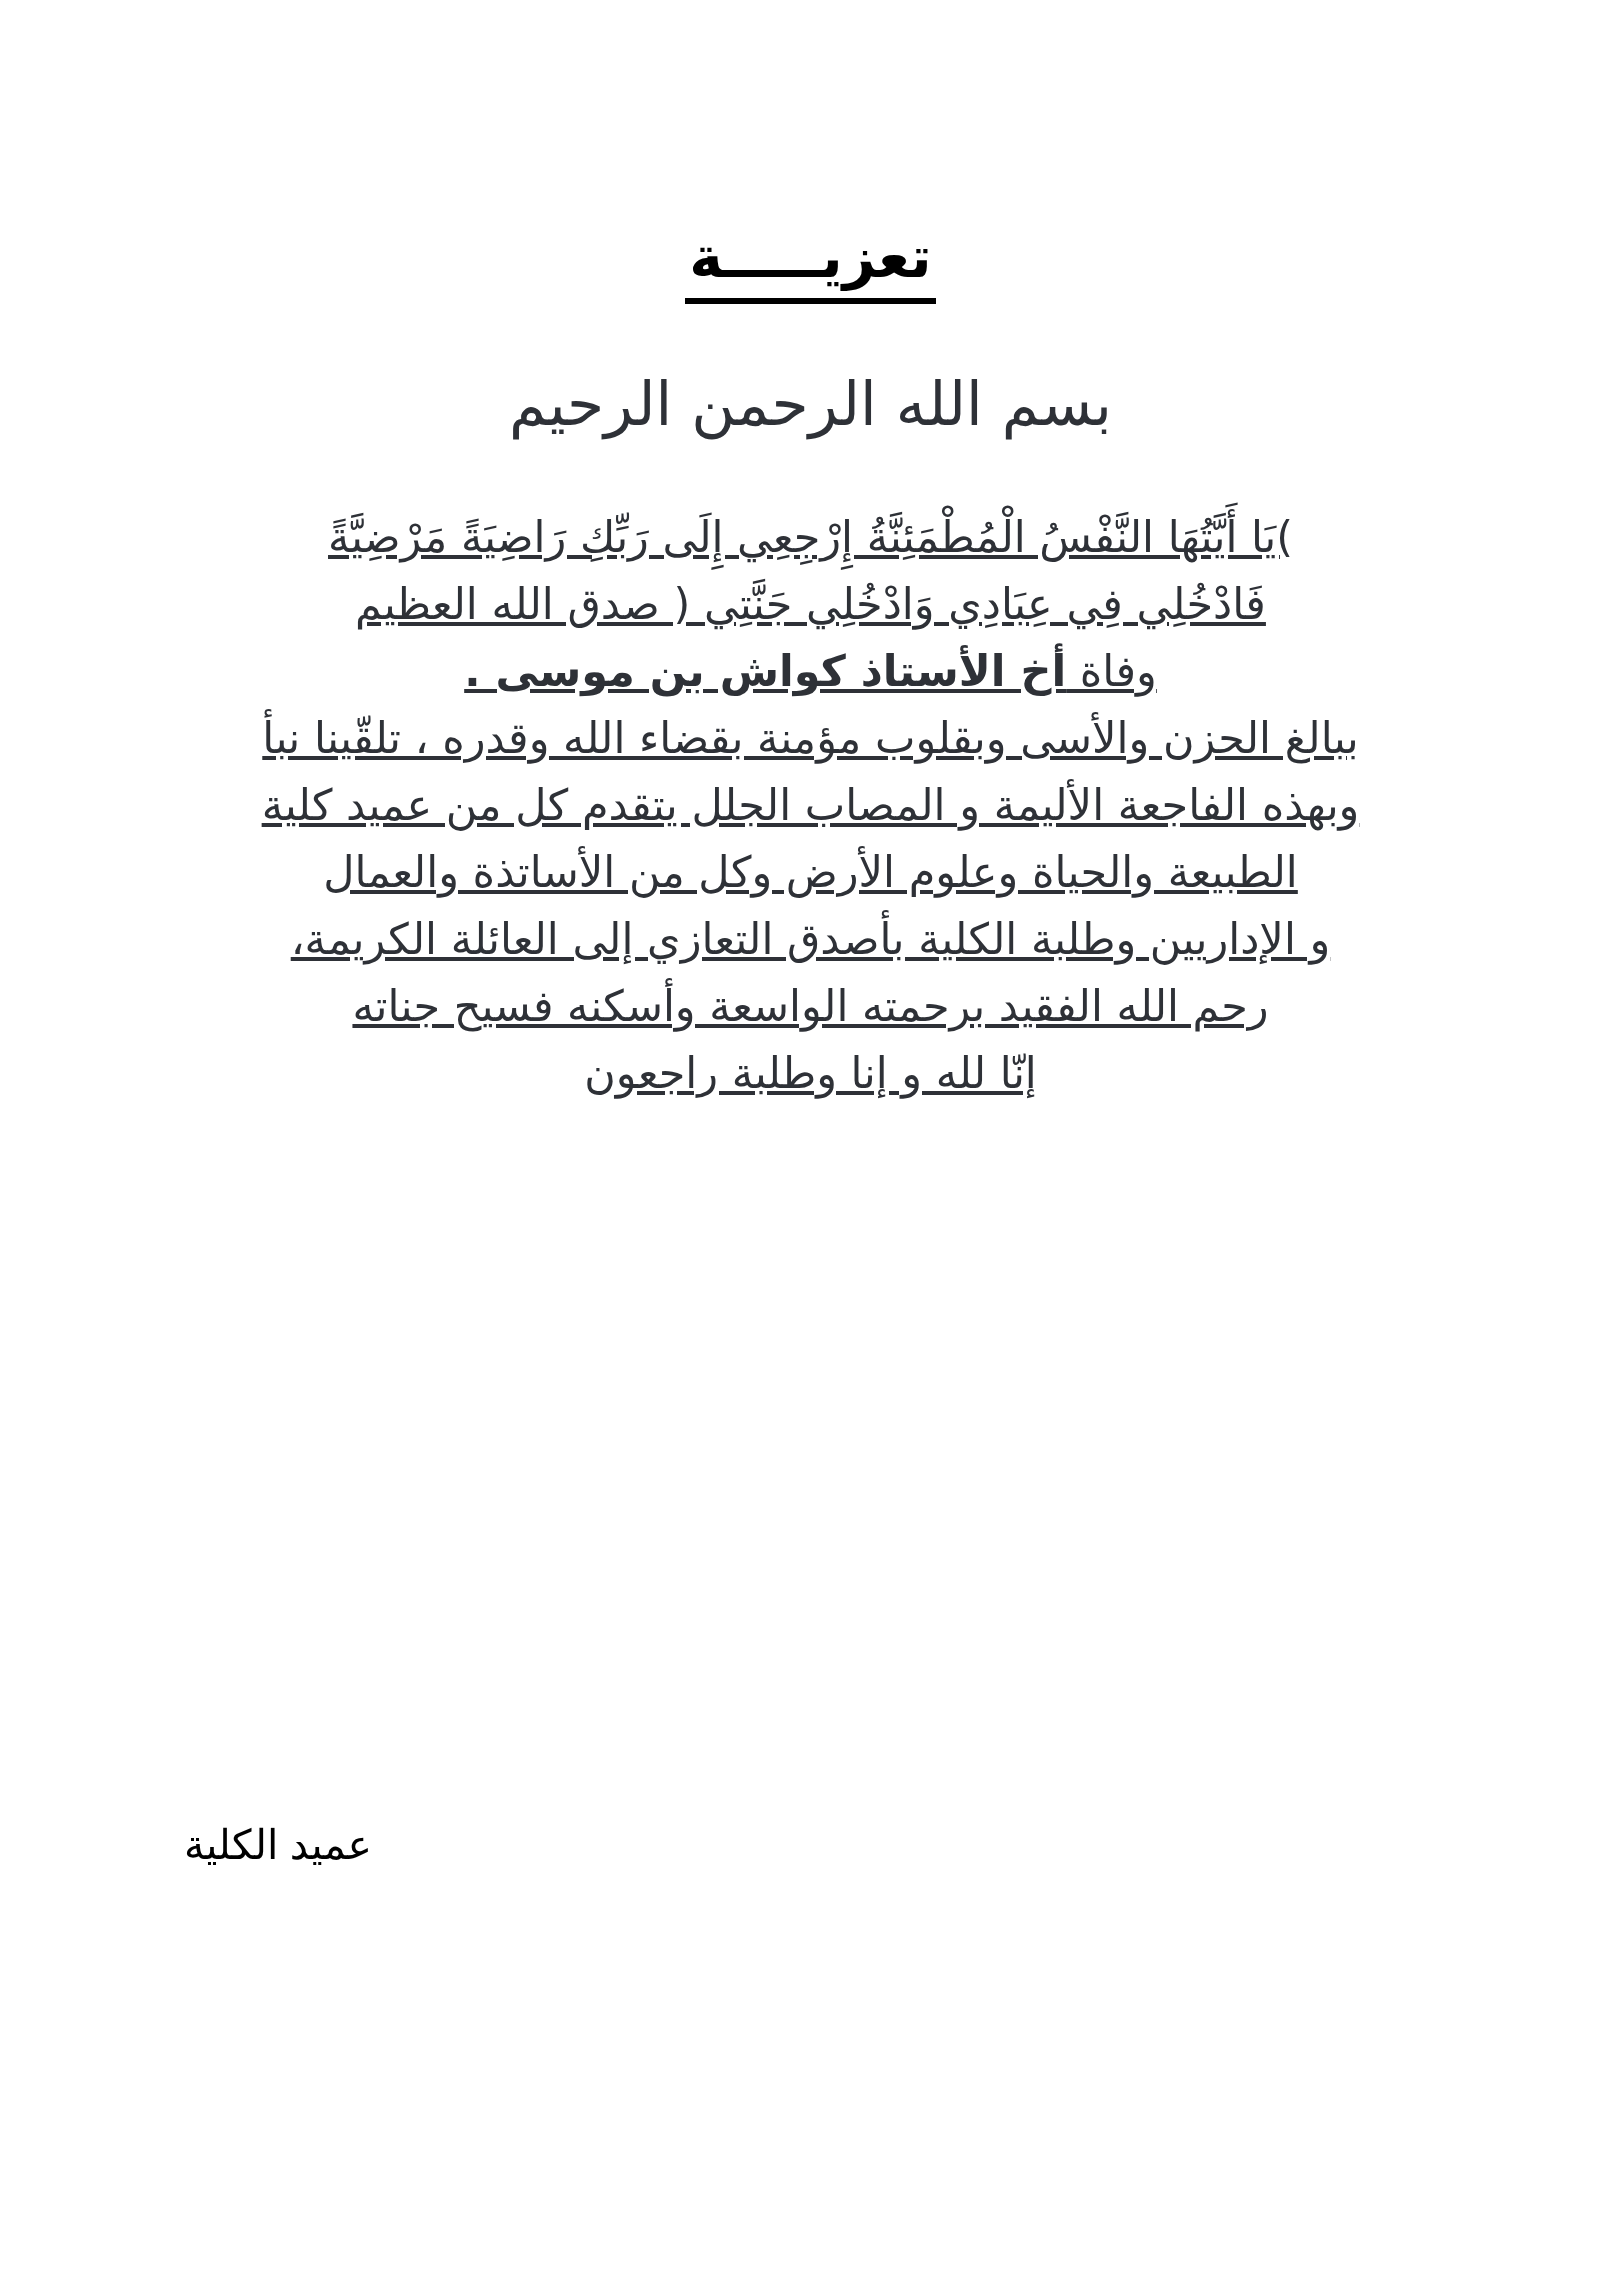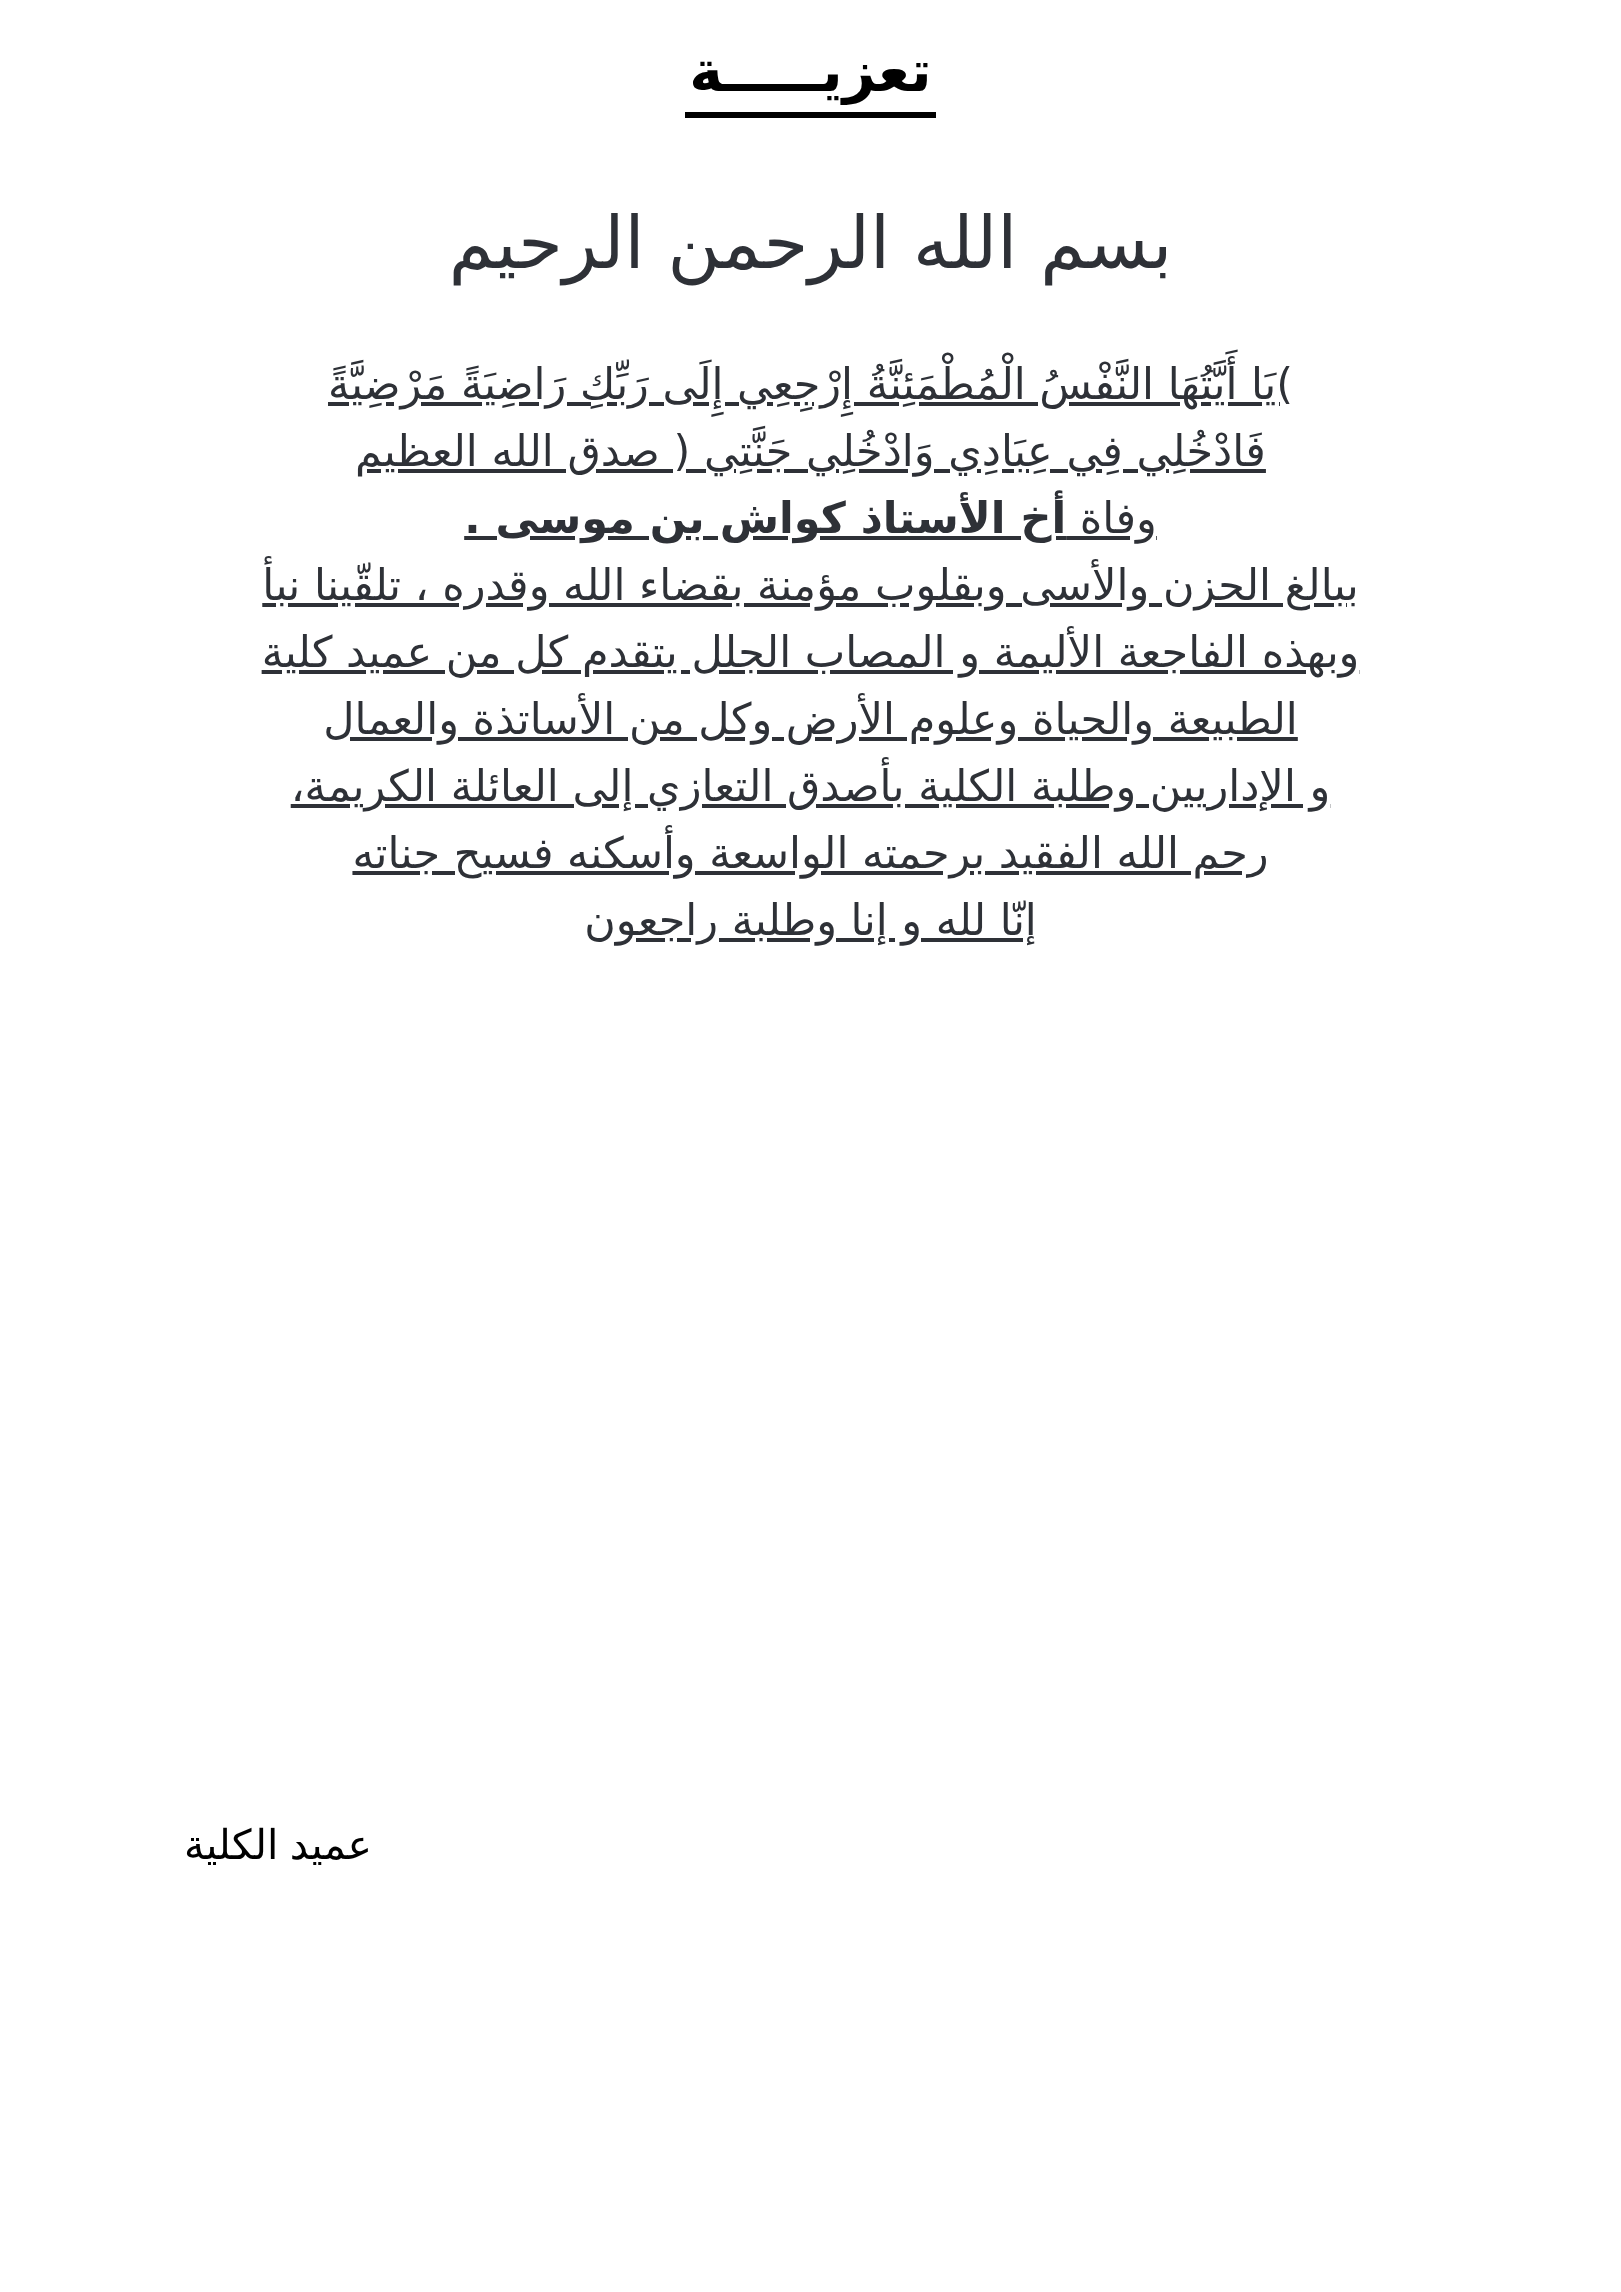--- a/index.html
+++ b/index.html
@@ -9,38 +9,39 @@
     background: var(--bg-color, #ffffff);
     position: relative;
     font-family: "DejaVu Sans", sans-serif;
   }
   .page {
     position: absolute;
     inset: 0;
     overflow: hidden;
   }
   .title-row {
+    padding-top: 186px;
     text-align: center;
   }
   .doc-title {
     display: inline-block;
     font-family: "DejaVu Serif", "DejaVu Sans", serif;
     font-weight: bold;
     font-size: 57px;
     line-height: 1.15;
     color: var(--title-color, #000000);
     border-bottom: 6.9px solid var(--title-color, #000000);
     padding: 0 3.9px 7.8px 3.9px;
     direction: rtl;
   }
   .basmala {
-    margin-top: 39px;
+    margin-top: 22px;
     text-align: center;
     direction: rtl;
-    font-size: 72px;
+    font-size: 60px;
     line-height: 1.35;
     color: var(--body-color, #2e3137);
     white-space: nowrap;
   }
   .body-block {
     margin-top: 59px;
     text-align: center;
     direction: rtl;
     font-size: 43px;
     line-height: 67px;

